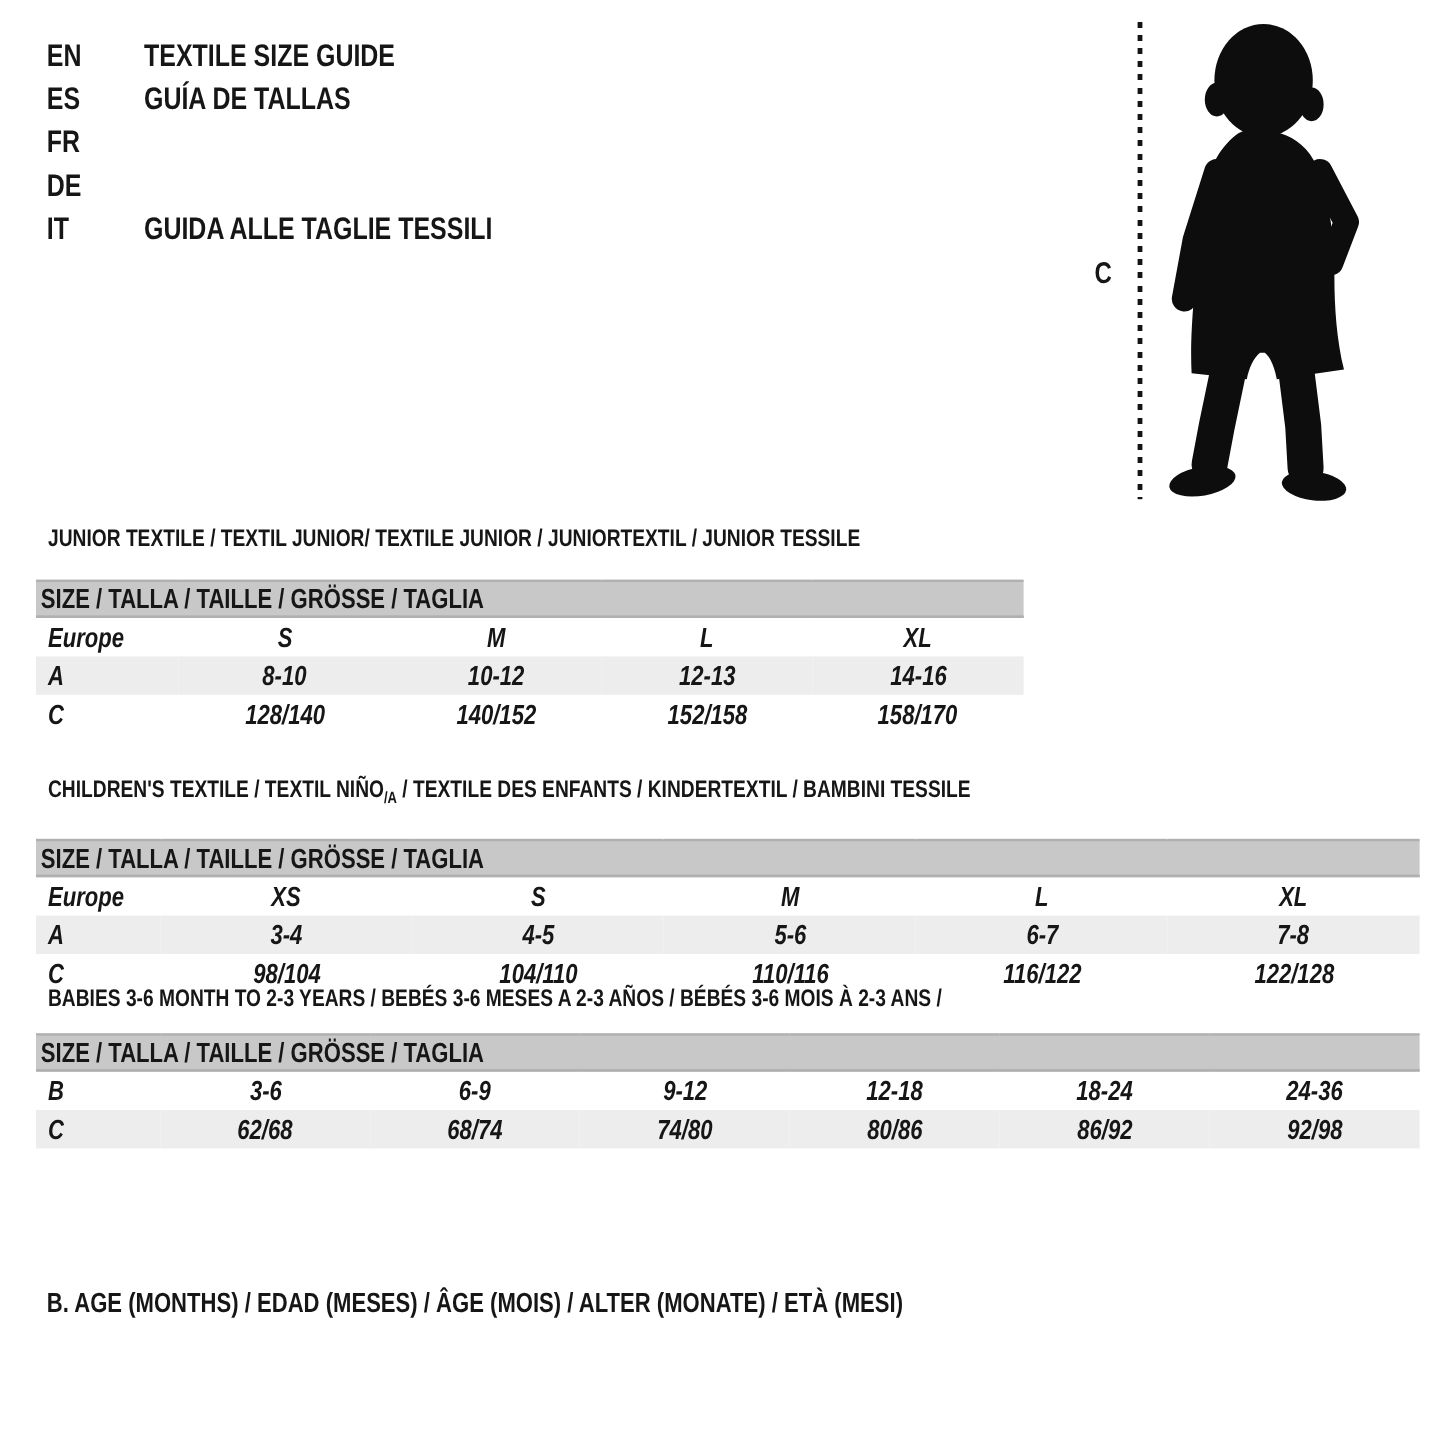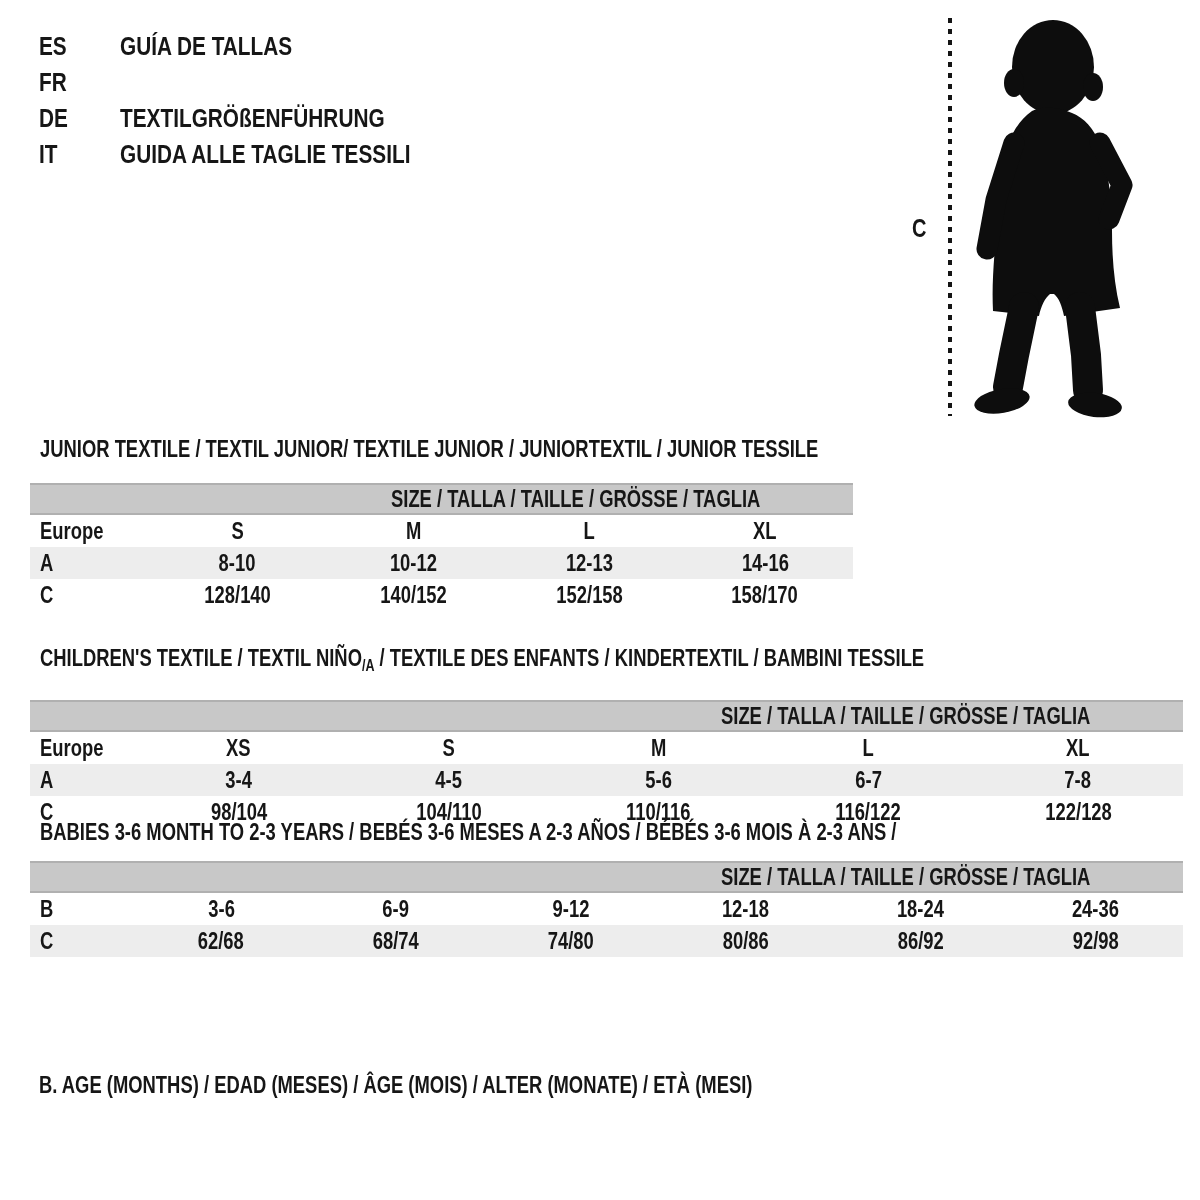--- a/index.html
+++ b/index.html
@@ -24,52 +24,55 @@
   #height-line{left:948px;top:18px;width:4px;height:398px;
     background:repeating-linear-gradient(to bottom,#141414 0 5px,transparent 5px 11px);}
   #height-label{left:912px;top:214px;font-size:25px;}
   #silhouette{left:962px;top:15px;}
 
   
   section{position:absolute;}
   #junior{left:30px;top:437px;width:823px;}
   #children{left:30px;top:646px;width:1153px;}
   #babies{left:30px;top:816px;width:1153px;}
-  .sec-title{margin:0 0 22px 0;padding-left:10px;font-size:23px;line-height:24px;font-weight:700;}
+  .sec-title{margin:0 0 22px 0;padding-left:10px;font-size:20px;line-height:24px;font-weight:700;}
   .babies-title{line-height:33px;margin-bottom:12px;}
   .sub{font-size:68%;vertical-align:-5px;}
 
   
   table{width:100%;border-collapse:collapse;table-layout:fixed;}
   th{background:#c8c8c8;border-top:2px solid #b0b0b0;border-bottom:2px solid #b0b0b0;
-     height:28px;line-height:28px;text-align:right;padding:0 0 0 28px;font-size:23px;font-weight:700;}
-  td{height:32px;line-height:32px;text-align:center;font-size:23px;padding:0;font-weight:700;}
+     height:28px;line-height:28px;text-align:left;padding:0 0 0 4px;font-size:23px;font-weight:700;}
+  td{height:32px;line-height:32px;text-align:center;font-size:23px;padding:0;font-weight:700;font-style:italic;}
   td.rl{text-align:left;padding-left:10px;}
   tbody tr:nth-child(even){background:#ededed;}
 
   
   #footnotes{left:39px;top:1069px;}
   .fn{font-size:23px;line-height:33px;}
 </style>
 </head>
 <body>
 
 <div id="page">
 
   <div id="lang" class="abs">
     <div class="row">
+      <span class="code"><span class="t">EN</span></span>
+      <span><span class="t">TEXTILE SIZE GUIDE</span></span>
+    </div>
+    <div class="row">
       <span class="code"><span class="t">ES</span></span>
       <span><span class="t">GUÍA DE TALLAS</span></span>
     </div>
     <div class="row">
       <span class="code"><span class="t">FR</span></span>
     </div>
     <div class="row">
       <span class="code"><span class="t">DE</span></span>
-      <span><span class="t">TEXTILGRÖßENFÜHRUNG</span></span>
     </div>
     <div class="row">
       <span class="code"><span class="t">IT</span></span>
       <span><span class="t">GUIDA ALLE TAGLIE TESSILI</span></span>
     </div>
   </div>
 
   <div id="height-line" class="abs"></div>
   <div id="height-label" class="abs"><span class="t">C</span></div>
   <div id="silhouette" class="abs">

